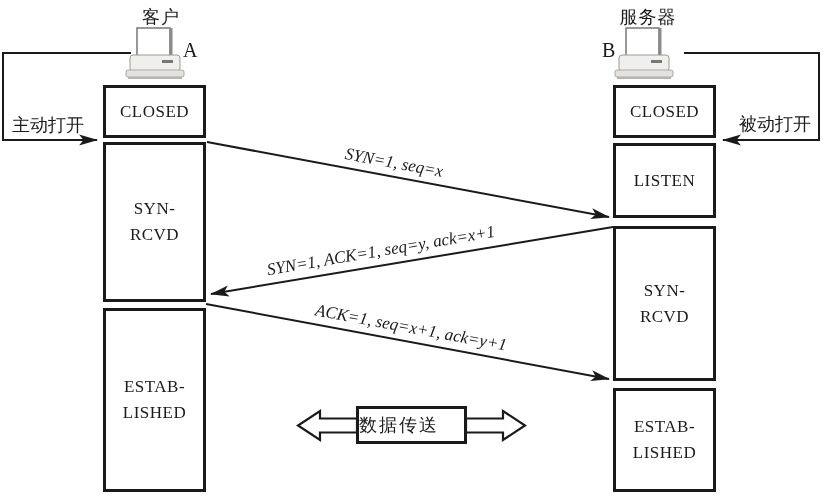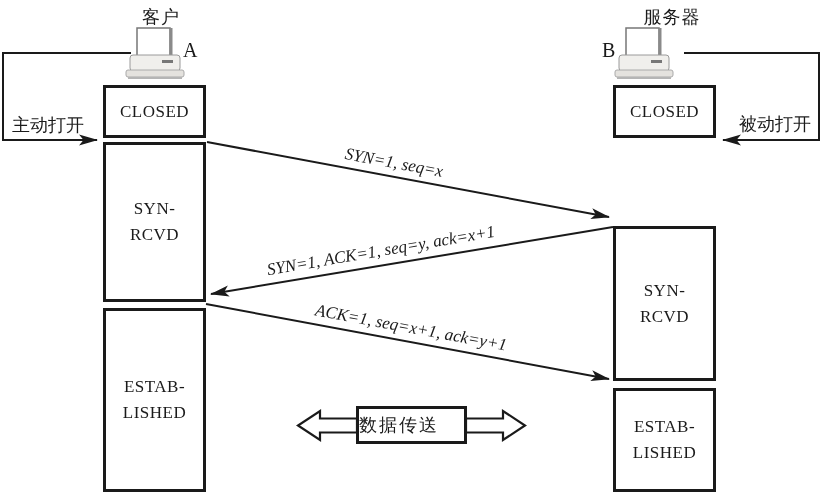--- a/index.html
+++ b/index.html
@@ -41,21 +41,21 @@
   
   .host-title {
     position: absolute;
     top: 5px;
     transform: translateX(-50%);
     font-size: 18px;
     letter-spacing: 1px;
     white-space: nowrap;
   }
   #title-client { left: 161px; }
-  #title-server { left: 672px; text-align: right; }
+  #title-server { left: 648px; text-align: right; }
   .host-letter { position: absolute; font-size: 20px; }
   #letter-a { left: 183px; top: 39px; }
   #letter-b { left: 602px; top: 39px; }
 
   
   .open-label { position: absolute; font-size: 18px; white-space: nowrap; }
   #label-active-open  { left: 12px;  top: 113px; }
   #label-passive-open { left: 739px; top: 112px; }
 
   
@@ -146,20 +146,24 @@
   </div>
   <div class="state-box" id="box-client-estab">
     <span>ESTAB-</span>
     <span>LISHED</span>
   </div>
 
   <div class="state-box" id="box-server-closed">
     <span>CLOSED</span>
     <span></span>
   </div>
+  <div class="state-box" id="box-server-listen">
+    <span>LISTEN</span>
+    <span></span>
+  </div>
   <div class="state-box" id="box-server-synrcvd">
     <span>SYN-</span>
     <span>RCVD</span>
   </div>
   <div class="state-box" id="box-server-estab">
     <span>ESTAB-</span>
     <span>LISHED</span>
   </div>
 
   <div class="msg-label" id="msg-1">SYN=1, seq=x</div>

